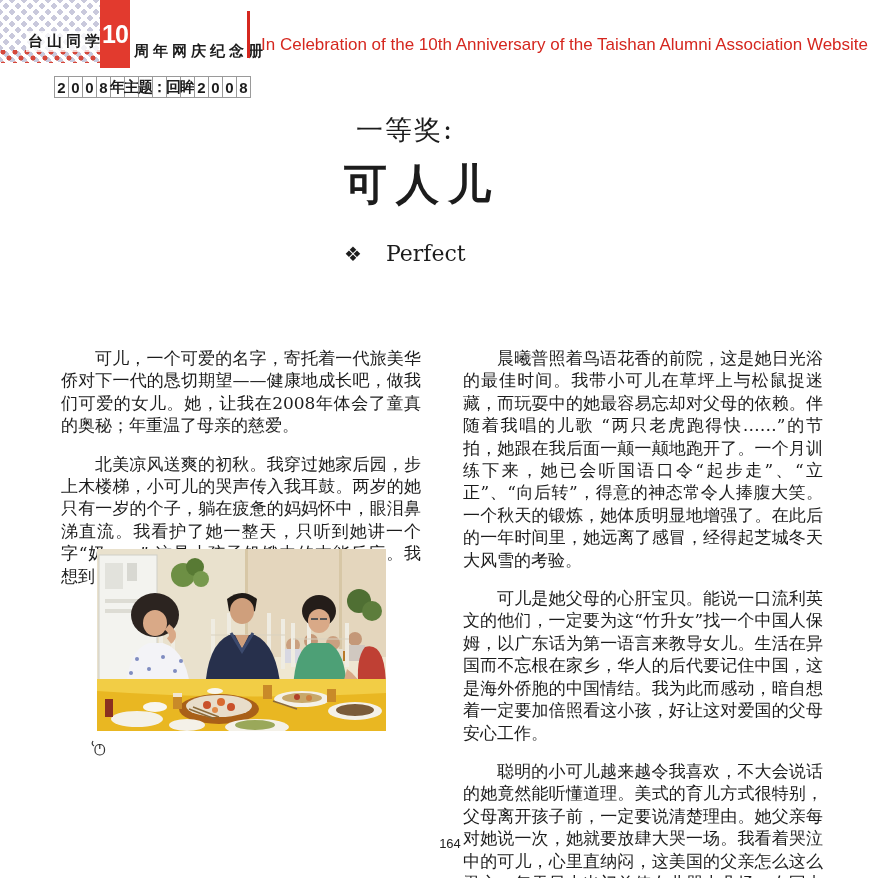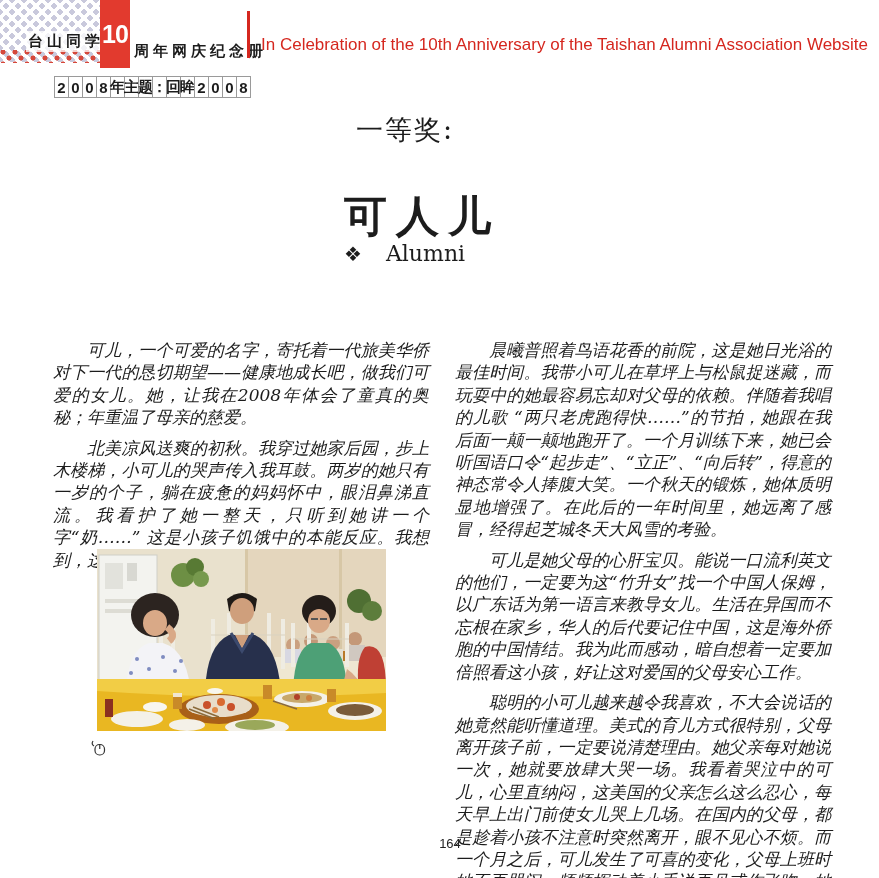--- a/index.html
+++ b/index.html
@@ -30,28 +30,28 @@
 
   
   .theme{position:absolute;left:55px;top:76px;display:flex;}
   .theme .cell{display:flex;justify-content:center;align-items:center;width:13px;height:20px;
     border:1px solid #9a9a9a;margin-left:-1px;font-weight:bold;font-size:15px;
     font-family:"Liberation Sans",sans-serif;background:#fff;}
 
   
   .prize{position:absolute;left:356px;top:112px;font-size:27px;letter-spacing:2px;}
   .big-title{position:absolute;left:344px;top:156px;font-size:43px;font-weight:bold;
-    letter-spacing:9px;font-family:"DejaVu Serif",serif;margin-top:32px;}
+    letter-spacing:9px;font-family:"DejaVu Serif",serif;}
   .author-line{position:absolute;left:344px;top:241px;font-size:22px;display:flex;align-items:center;}
   .author-line .diamond{font-size:20px;margin-right:24px;}
 
   
   .col{position:absolute;top:331px;width:392px;font-size:17px;line-height:22.4px;
     text-align:justify;}
-  .col p{margin:8px;text-indent:2em;font-style:italic;}
+  .col p{margin:16px;text-indent:2em;}
   .col-left{left:45px;}
   .col-right{left:447px;}
 
   
   .photo{position:absolute;left:97px;top:549px;width:289px;height:182px;}
   .photo svg{display:block;}
 
   
   .caption{position:absolute;left:90px;top:737px;width:352px;font-size:16px;
     line-height:24px;text-align:justify;}
@@ -90,21 +90,21 @@
       <span class="cell">2</span>
       <span class="cell">0</span>
       <span class="cell">0</span>
       <span class="cell">8</span>
     </div>
 
   <div class="prize">一等奖:</div>
   <div class="big-title">可人儿</div>
   <div class="author-line">
     <span class="diamond">❖</span>
-    <span>Alumni</span>
+    <span>Perfect</span>
   </div>
 
   <div class="col col-left">
       <p>可儿，一个可爱的名字，寄托着一代旅美华侨对下一代的恳切期望——健康地成长吧，做我们可爱的女儿。她，让我在2008年体会了童真的奥秘；年重温了母亲的慈爱。</p>
       <p>北美凉风送爽的初秋。我穿过她家后园，步上木楼梯，小可儿的哭声传入我耳鼓。两岁的她只有一岁的个子，躺在疲惫的妈妈怀中，眼泪鼻涕直流。我看护了她一整天，只听到她讲一个字“奶……”  这是小孩子饥饿中的本能反应。我想到，这份工作不轻松。</p>
     </div>
   <div class="col col-right">
       <p>晨曦普照着鸟语花香的前院，这是她日光浴的最佳时间。我带小可儿在草坪上与松鼠捉迷藏，而玩耍中的她最容易忘却对父母的依赖。伴随着我唱的儿歌 “两只老虎跑得快……”的节拍，她跟在我后面一颠一颠地跑开了。一个月训练下来，她已会听国语口令“起步走”、“立正”、“向后转”，得意的神态常令人捧腹大笑。一个秋天的锻炼，她体质明显地增强了。在此后的一年时间里，她远离了感冒，经得起芝城冬天大风雪的考验。</p>
       <p>可儿是她父母的心肝宝贝。能说一口流利英文的他们，一定要为这“竹升女”找一个中国人保姆，以广东话为第一语言来教导女儿。生活在异国而不忘根在家乡，华人的后代要记住中国，这是海外侨胞的中国情结。我为此而感动，暗自想着一定要加倍照看这小孩，好让这对爱国的父母安心工作。</p>
       <p>聪明的小可儿越来越令我喜欢，不大会说话的她竟然能听懂道理。美式的育儿方式很特别，父母离开孩子前，一定要说清楚理由。她父亲每对她说一次，她就要放肆大哭一场。我看着哭泣中的可儿，心里直纳闷，这美国的父亲怎么这么忍心，每天早上出门前使女儿哭上几场。在国内的父母，都是趁着小孩不注意时突然离开，眼不见心不烦。而一个月之后，可儿发生了可喜的变化，父母上班时她不再哭闹，频频挥动着小手说再见或作飞吻，她已懂得了，父母上班，才能为她买牛奶的小道理。可儿长到两岁半的一天，</p>

